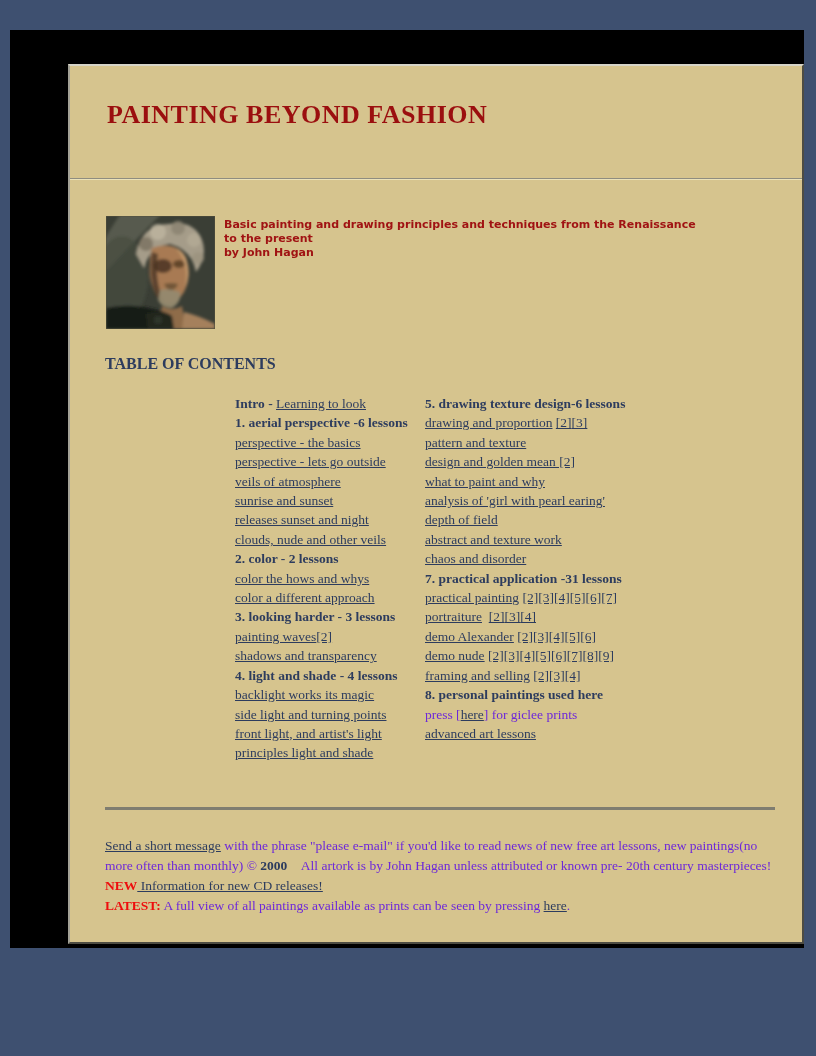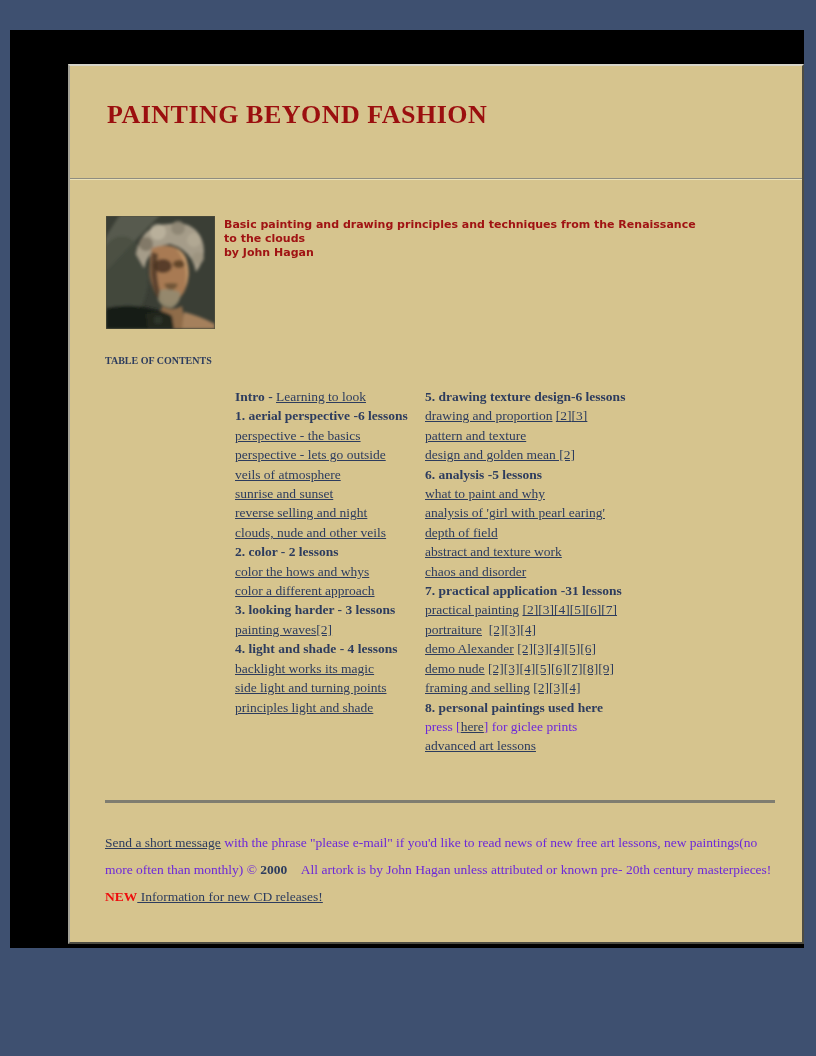--- a/index.html
+++ b/index.html
@@ -32,37 +32,37 @@
   }
   .intro{display:flex;margin:36px 0 0 36px;align-items:flex-start;}
   .portrait{width:109px;height:113px;flex:none;display:block;}
   .blurb{
     margin:2px 0 0 9px;
     font-family:"DejaVu Sans", sans-serif;font-weight:bold;
     font-size:11px;line-height:14px;color:#a01313;
     white-space:pre-line;max-width:552px;
   }
   .toc-heading{
-    margin:26px 0 0 35px;font-size:10px;font-weight:bold;color:#2d3c5e;
+    margin:26px 0 0 35px;font-size:16px;font-weight:bold;color:#2d3c5e;
   }
   .toc{display:flex;margin:21px 0 0 165px;}
   .toc-col{flex:none;}
   .toc-col-left{width:190px;}
   .toc-col-right{width:240px;}
   .toc-line{font-size:13.5px;line-height:19.4px;white-space:nowrap;color:#2d3c5e;}
   .seg-bold{font-weight:bold;color:#2d3c5e;}
   .seg-link{color:#2d3c5e;text-decoration:underline;cursor:pointer;}
   .seg-text{color:#6d28d9;}
   .seg-redbold{color:#ee0d0d;font-weight:bold;}
   .footer-rule{
     margin:44px 0 0 35px;width:670px;height:3px;background:#7f7d70;
   }
   .footer-text{
     margin:26px 35px 0 35px;width:682px;
-    font-size:13.5px;line-height:27px;color:#2d3c5e;
+    font-size:13.5px;line-height:20px;color:#2d3c5e;
   }
   .footer-para{margin:0;}
 </style>
 </head>
 <body>
 
 <div class="black-backdrop"></div>
 
 <div class="panel">
 
@@ -98,52 +98,53 @@
         <path d="M54,74 Q62,72 74,76 Q76,86 66,92 Q56,92 52,84 Z" fill="#94896f" opacity="0.95"></path>
         <path d="M56,90 Q66,96 76,90 L80,113 L52,113 Z" fill="#8f6c49"></path>
         <path d="M78,96 Q94,100 109,108 L109,113 L76,113 Z" fill="#a5805c"></path>
         <path d="M0,92 Q30,86 58,96 L62,113 L0,113 Z" fill="#171b18"></path>
         <path d="M40,98 Q56,92 66,100 L68,113 L42,113 Z" fill="#22271f"></path>
         <circle cx="52" cy="104" r="4" fill="#30362b" opacity="0.9"></circle>
       </g>
       <rect width="109" height="113" fill="none" stroke="#54503f" stroke-width="1"></rect>
     </svg>
     <div class="blurb"><span>Basic painting and drawing principles and techniques from the Renaissance</span>
-<span>to the clouds</span>
+<span>to the present</span>
 <span>by John Hagan</span></div>
   </div>
 
   <div class="toc-heading">TABLE OF CONTENTS</div>
 
   <div class="toc">
       <div class="toc-col toc-col-left">
         <div class="toc-line"><span class="seg-bold">Intro - </span><a class="seg-link">Learning to look</a></div>
         <div class="toc-line"><span class="seg-bold">1. aerial perspective -6 lessons</span></div>
         <div class="toc-line"><a class="seg-link">perspective - the basics</a></div>
         <div class="toc-line"><a class="seg-link">perspective - lets go outside</a></div>
         <div class="toc-line"><a class="seg-link">veils of atmosphere</a></div>
         <div class="toc-line"><a class="seg-link">sunrise and sunset</a></div>
-        <div class="toc-line"><a class="seg-link">reverse selling and night</a></div>
+        <div class="toc-line"><a class="seg-link">releases sunset and night</a></div>
         <div class="toc-line"><a class="seg-link">clouds, nude and other veils</a></div>
         <div class="toc-line"><span class="seg-bold">2. color - 2 lessons</span></div>
         <div class="toc-line"><a class="seg-link">color the hows and whys</a></div>
         <div class="toc-line"><a class="seg-link">color a different approach</a></div>
         <div class="toc-line"><span class="seg-bold">3. looking harder - 3 lessons</span></div>
         <div class="toc-line"><a class="seg-link">painting waves</a><a class="seg-link">[2]</a></div>
+        <div class="toc-line"><a class="seg-link">shadows and transparency</a></div>
         <div class="toc-line"><span class="seg-bold">4. light and shade - 4 lessons</span></div>
         <div class="toc-line"><a class="seg-link">backlight works its magic</a></div>
         <div class="toc-line"><a class="seg-link">side light and turning points</a></div>
+        <div class="toc-line"><a class="seg-link">front light, and artist's light</a></div>
         <div class="toc-line"><a class="seg-link">principles light and shade</a></div>
       </div>
       <div class="toc-col toc-col-right">
         <div class="toc-line"><span class="seg-bold">5. drawing texture design-6 lessons</span></div>
         <div class="toc-line"><a class="seg-link">drawing and proportion</a><span class="seg-text"> </span><a class="seg-link">[2]</a><a class="seg-link">[3]</a></div>
         <div class="toc-line"><a class="seg-link">pattern and texture</a></div>
         <div class="toc-line"><a class="seg-link">design and golden mean [2]</a></div>
-        <div class="toc-line"><span class="seg-bold">6. analysis -5 lessons</span></div>
         <div class="toc-line"><a class="seg-link">what to paint and why</a></div>
         <div class="toc-line"><a class="seg-link">analysis of 'girl with pearl earing'</a></div>
         <div class="toc-line"><a class="seg-link">depth of field</a></div>
         <div class="toc-line"><a class="seg-link">abstract and texture work</a></div>
         <div class="toc-line"><a class="seg-link">chaos and disorder</a></div>
         <div class="toc-line"><span class="seg-bold">7. practical application -31 lessons</span></div>
         <div class="toc-line"><a class="seg-link">practical painting</a><span class="seg-text"> </span><a class="seg-link">[2]</a><a class="seg-link">[3]</a><a class="seg-link">[4]</a><a class="seg-link">[5]</a><a class="seg-link">[6]</a><a class="seg-link">[7]</a></div>
         <div class="toc-line"><a class="seg-link">portraiture</a><span class="seg-text"> &nbsp;</span><a class="seg-link">[2]</a><a class="seg-link">[3]</a><a class="seg-link">[4]</a></div>
         <div class="toc-line"><a class="seg-link">demo Alexander</a><span class="seg-text"> </span><a class="seg-link">[2]</a><a class="seg-link">[3]</a><a class="seg-link">[4]</a><a class="seg-link">[5]</a><a class="seg-link">[6]</a></div>
         <div class="toc-line"><a class="seg-link">demo nude</a><span class="seg-text"> </span><a class="seg-link">[2]</a><a class="seg-link">[3]</a><a class="seg-link">[4]</a><a class="seg-link">[5]</a><a class="seg-link">[6]</a><a class="seg-link">[7]</a><a class="seg-link">[8]</a><a class="seg-link">[9]</a></div>
@@ -151,15 +152,16 @@
         <div class="toc-line"><span class="seg-bold">8. personal paintings used here</span></div>
         <div class="toc-line"><span class="seg-text">press [</span><a class="seg-link">here</a><span class="seg-text">] for giclee prints</span></div>
         <div class="toc-line"><a class="seg-link">advanced art lessons </a></div>
       </div>
     </div>
 
   <div class="footer-rule"></div>
 
   <div class="footer-text">
       <div class="footer-para"><a class="seg-link">Send a short message</a><span class="seg-text"> with the phrase "please e-mail" if you'd like to read news of new free art lessons, new paintings(no more often than monthly) © </span><span class="seg-bold">2000</span><span class="seg-text"> &nbsp;&nbsp;&nbsp;All artork is by John Hagan unless attributed or known pre- 20th century masterpieces! </span><span class="seg-redbold">NEW</span><a class="seg-link"> Information for new CD releases!</a></div>
+      <div class="footer-para"><span class="seg-redbold">LATEST:</span><span class="seg-text"> A full view of all paintings available as prints can be seen by pressing </span><a class="seg-link">here</a><span class="seg-text">.</span></div>
     </div>
 
 </div>
 
 </body></html>

